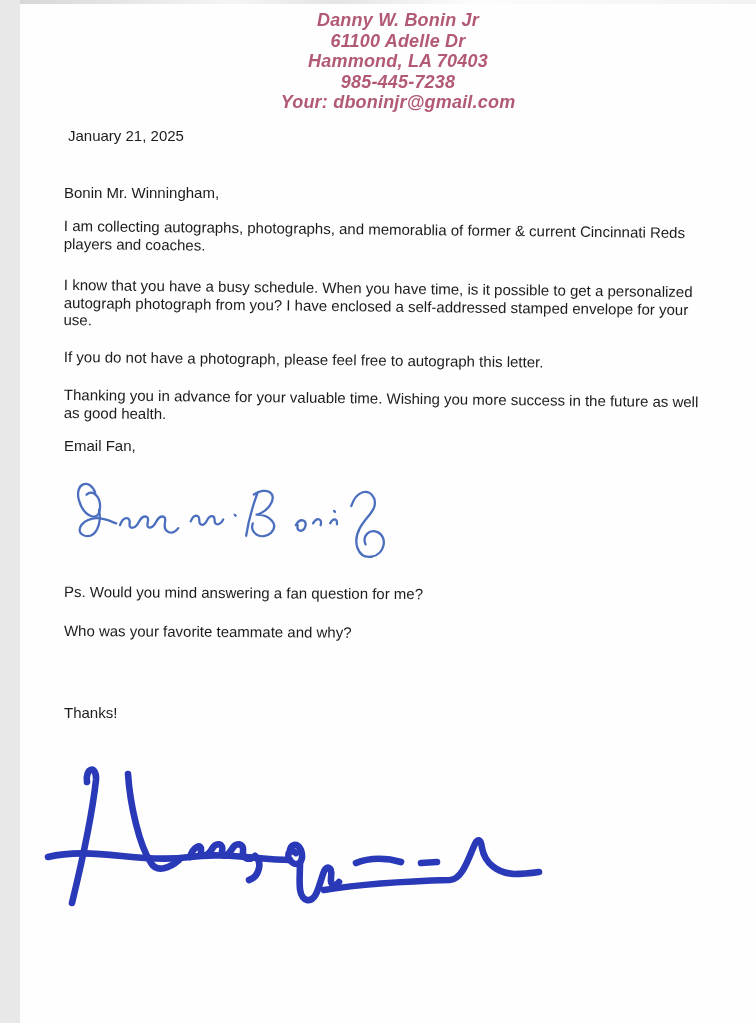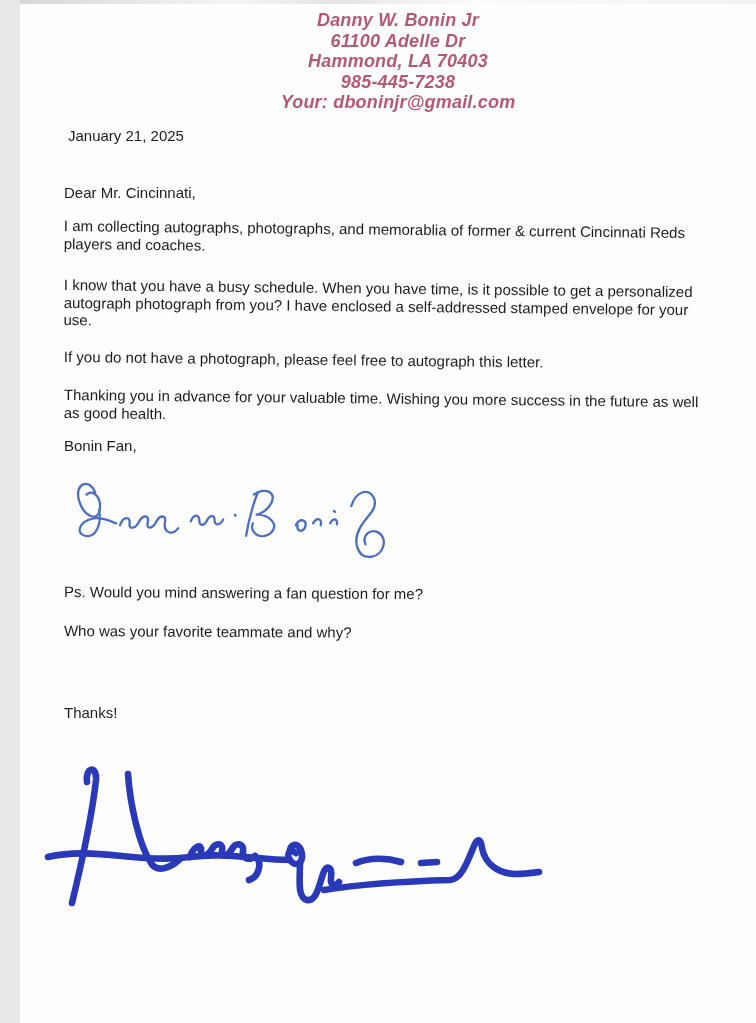--- a/index.html
+++ b/index.html
@@ -57,21 +57,21 @@
 
   <header class="letterhead">
     <div>Danny W. Bonin Jr</div>
     <div>61100 Adelle Dr</div>
     <div>Hammond, LA 70403</div>
     <div>985-445-7238</div>
     <div>Your: dboninjr@gmail.com</div>
   </header>
 
   <div class="abs bodytext date">January 21, 2025</div>
-  <div class="abs bodytext salutation">Dear Mr. Cincinnati,</div>
+  <div class="abs bodytext salutation">Bonin Mr. Winningham,</div>
 
   <div class="abs bodytext para p1 tilt">
     <div>I am collecting autographs, photographs, and memorablia of former &amp; current Cincinnati Reds</div>
     <div>players and coaches.</div>
   </div>
 
   <div class="abs bodytext para p2 tilt">
     <div>I know that you have a busy schedule. When you have time, is it possible to get a personalized</div>
     <div>autograph photograph from you? I have enclosed a self-addressed stamped envelope for your</div>
     <div>use.</div>
@@ -79,21 +79,21 @@
 
   <div class="abs bodytext para p3 tilt">
     <div>If you do not have a photograph, please feel free to autograph this letter.</div>
   </div>
 
   <div class="abs bodytext para p4 tilt">
     <div>Thanking you in advance for your valuable time. Wishing you more success in the future as well</div>
     <div>as good health.</div>
   </div>
 
-  <div class="abs bodytext closing">Bonin Fan,</div>
+  <div class="abs bodytext closing">Email Fan,</div>
 
   <svg class="sig sig-sender" width="345" height="107" viewBox="0 0 360 112" fill="none" stroke="#4b6fbe">
     <path d="M30 28 C24 12 8 18 13 36 C18 53 34 60 35 44 C36 32 27 24 21 30"></path>
     <path d="M34 46 C37 60 31 76 19 73 C9 70 14 58 27 55 C38 53 46 58 52 60"></path>
     <path d="M56 62 C59 53 67 52 66 60 C65 67 72 66 76 58 C80 51 87 51 85 59 C83 67 90 66 94 58 C98 51 105 51 103 59 C101 69 110 74 117 65"></path>
     <path d="M130 58 C133 50 139 50 139 57 C139 63 144 63 147 57 C150 51 155 51 155 57 C155 63 161 62 164 56"></path>
     <path d="M176 51 L177 52"></path>
     <path d="M196 30 C208 21 222 28 213 41 C208 49 199 51 199 51 C212 51 223 61 214 70 C205 78 191 71 195 60"></path>
     <path d="M200 28 C194 44 190 60 188 73"></path>
     <path d="M240 62 C244 54 252 56 250 63 C248 70 240 69 242 62"></path>

